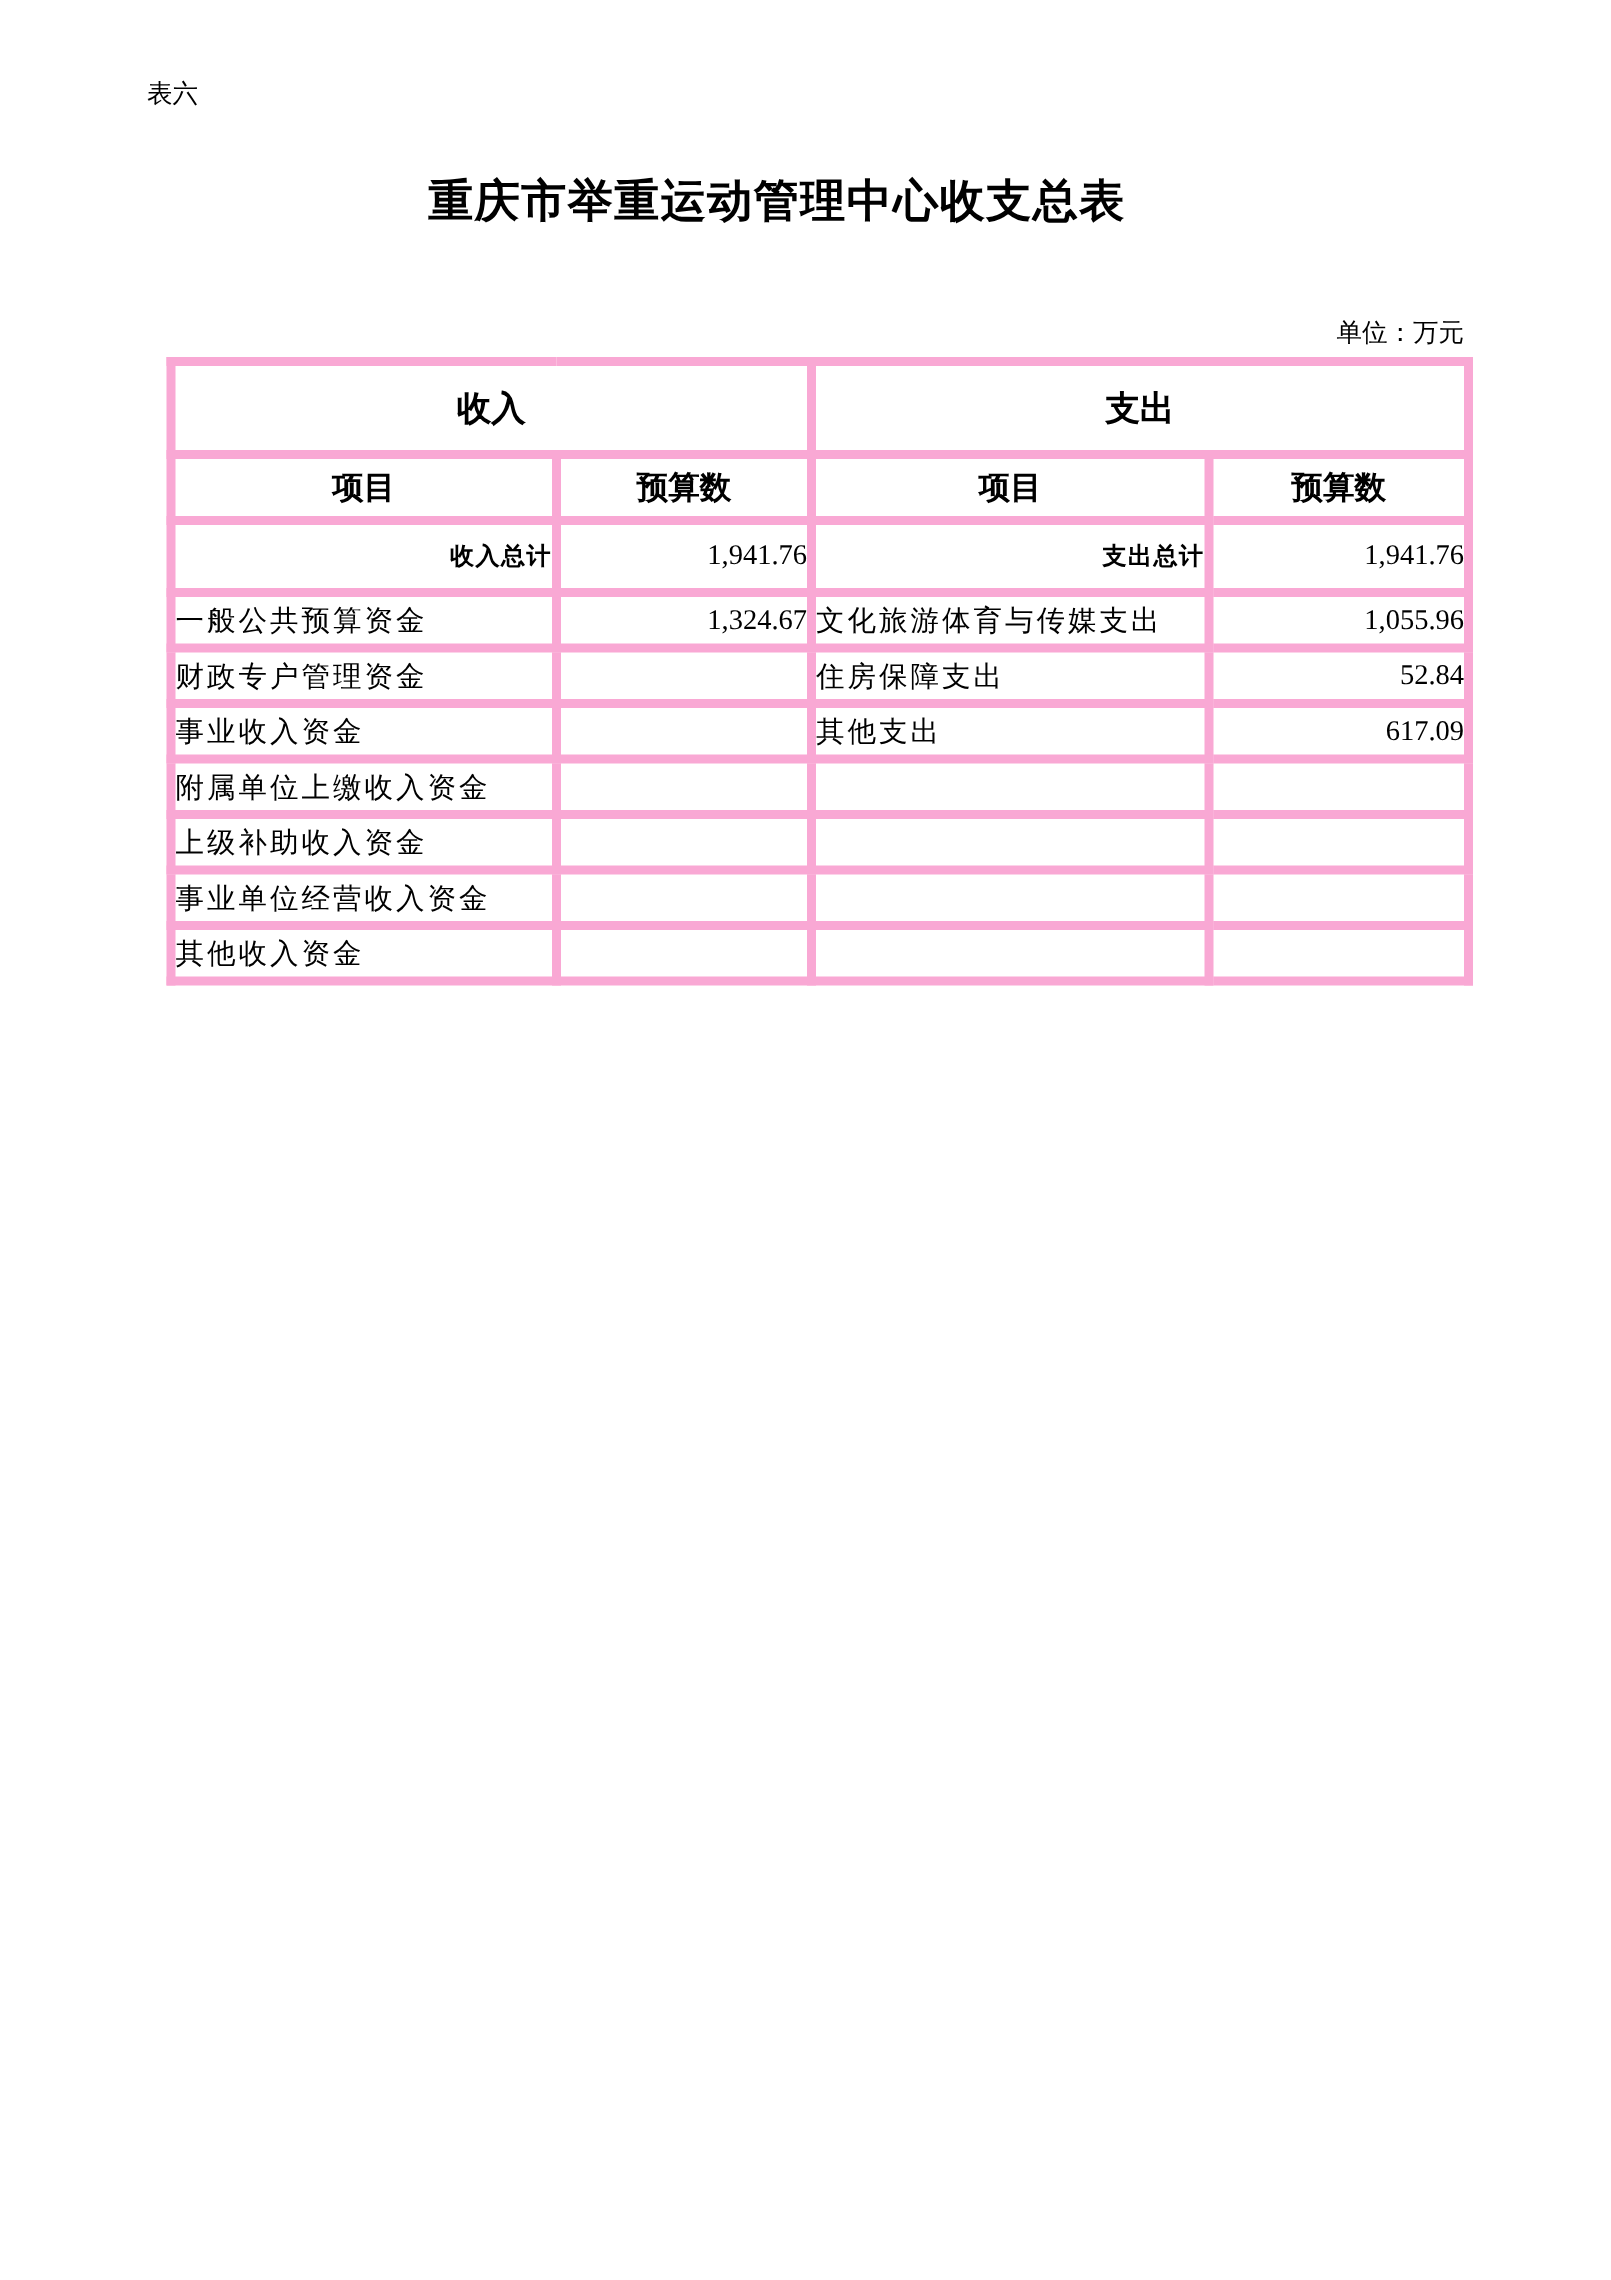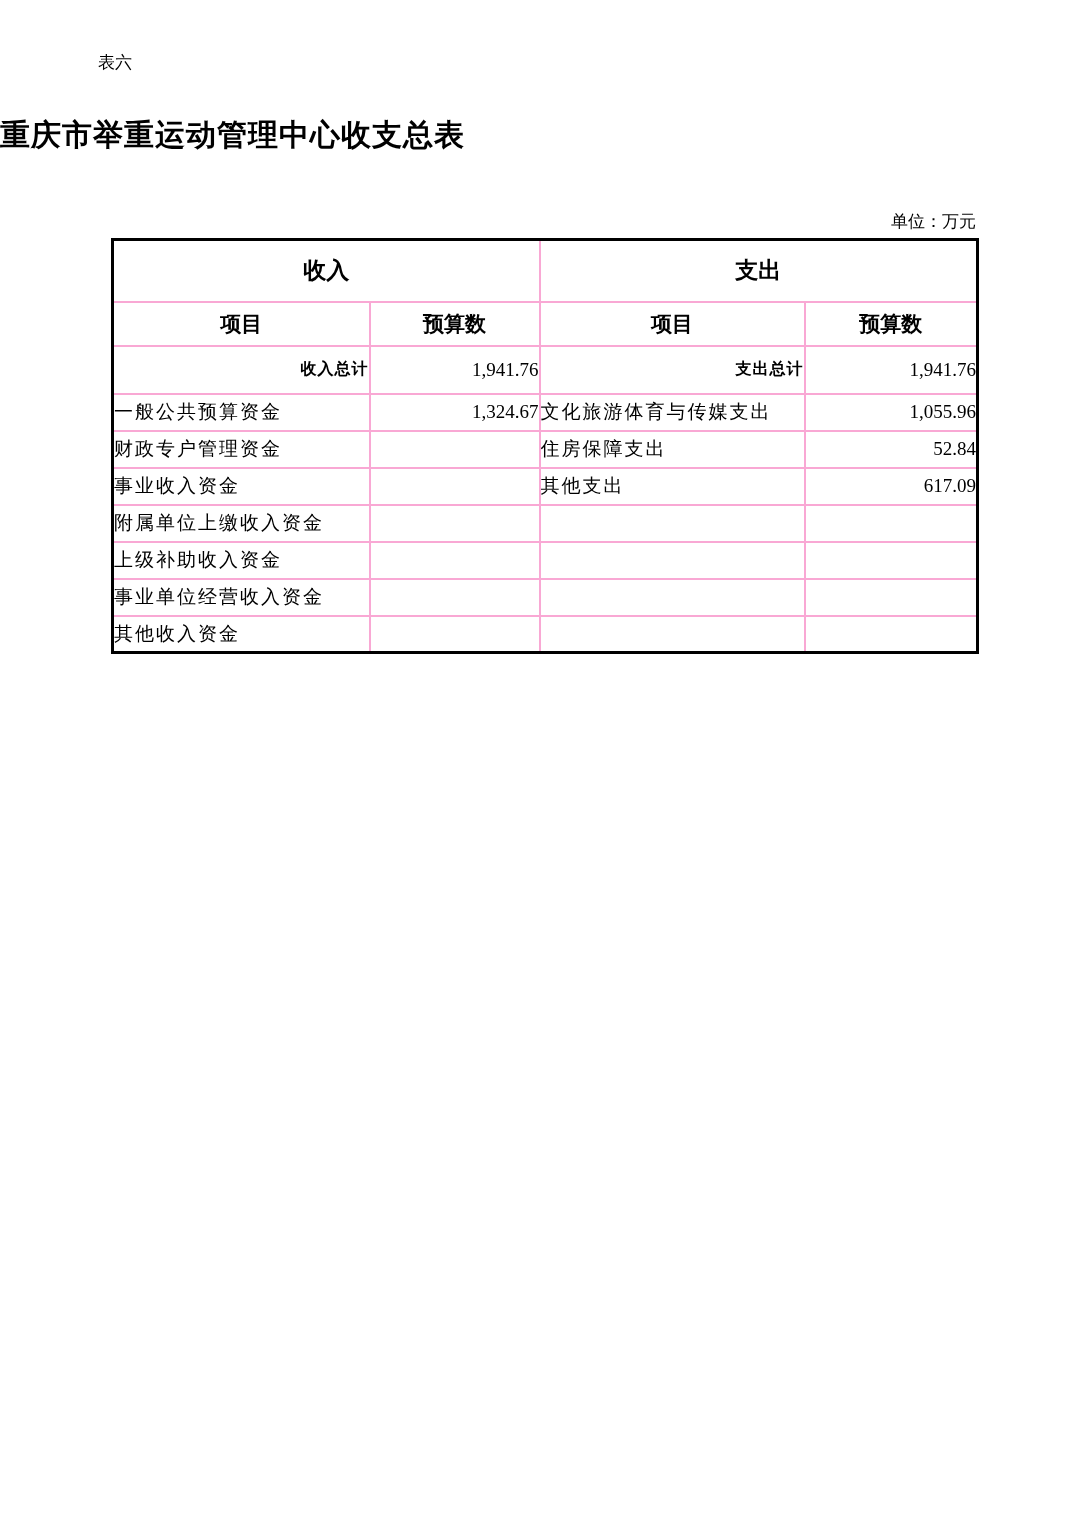--- a/index.html
+++ b/index.html
@@ -17,20 +17,21 @@
     left: 98px;
     top: 53px;
     font-size: 17px;
     line-height: 20px;
   }
   .doc-title {
     position: absolute;
     left: 0;
     top: 116px;
     width: 1036px;
+    text-align: center;
     font-size: 30px;
     font-weight: bold;
     letter-spacing: 1px;
     line-height: 38px;
   }
   .unit-note {
     position: absolute;
     left: 111px;
     top: 211px;
     width: 865px;
@@ -41,21 +42,21 @@
   table.summary {
     position: absolute;
     left: 111px;
     top: 238px;
     width: 865px;
     border-collapse: collapse;
     table-layout: fixed;
     border: 3px solid #000;
   }
   table.summary td, table.summary th {
-    border: 2px solid #f9a8d4;
+    border: 6px solid #f9a8d4;
     padding: 0;
     overflow: hidden;
     white-space: nowrap;
     vertical-align: middle;
   }
   col.c-item-in  { width: 257px; }
   col.c-val-in   { width: 170px; }
   col.c-item-ex  { width: 265px; }
   col.c-val-ex   { width: 173px; }
 

